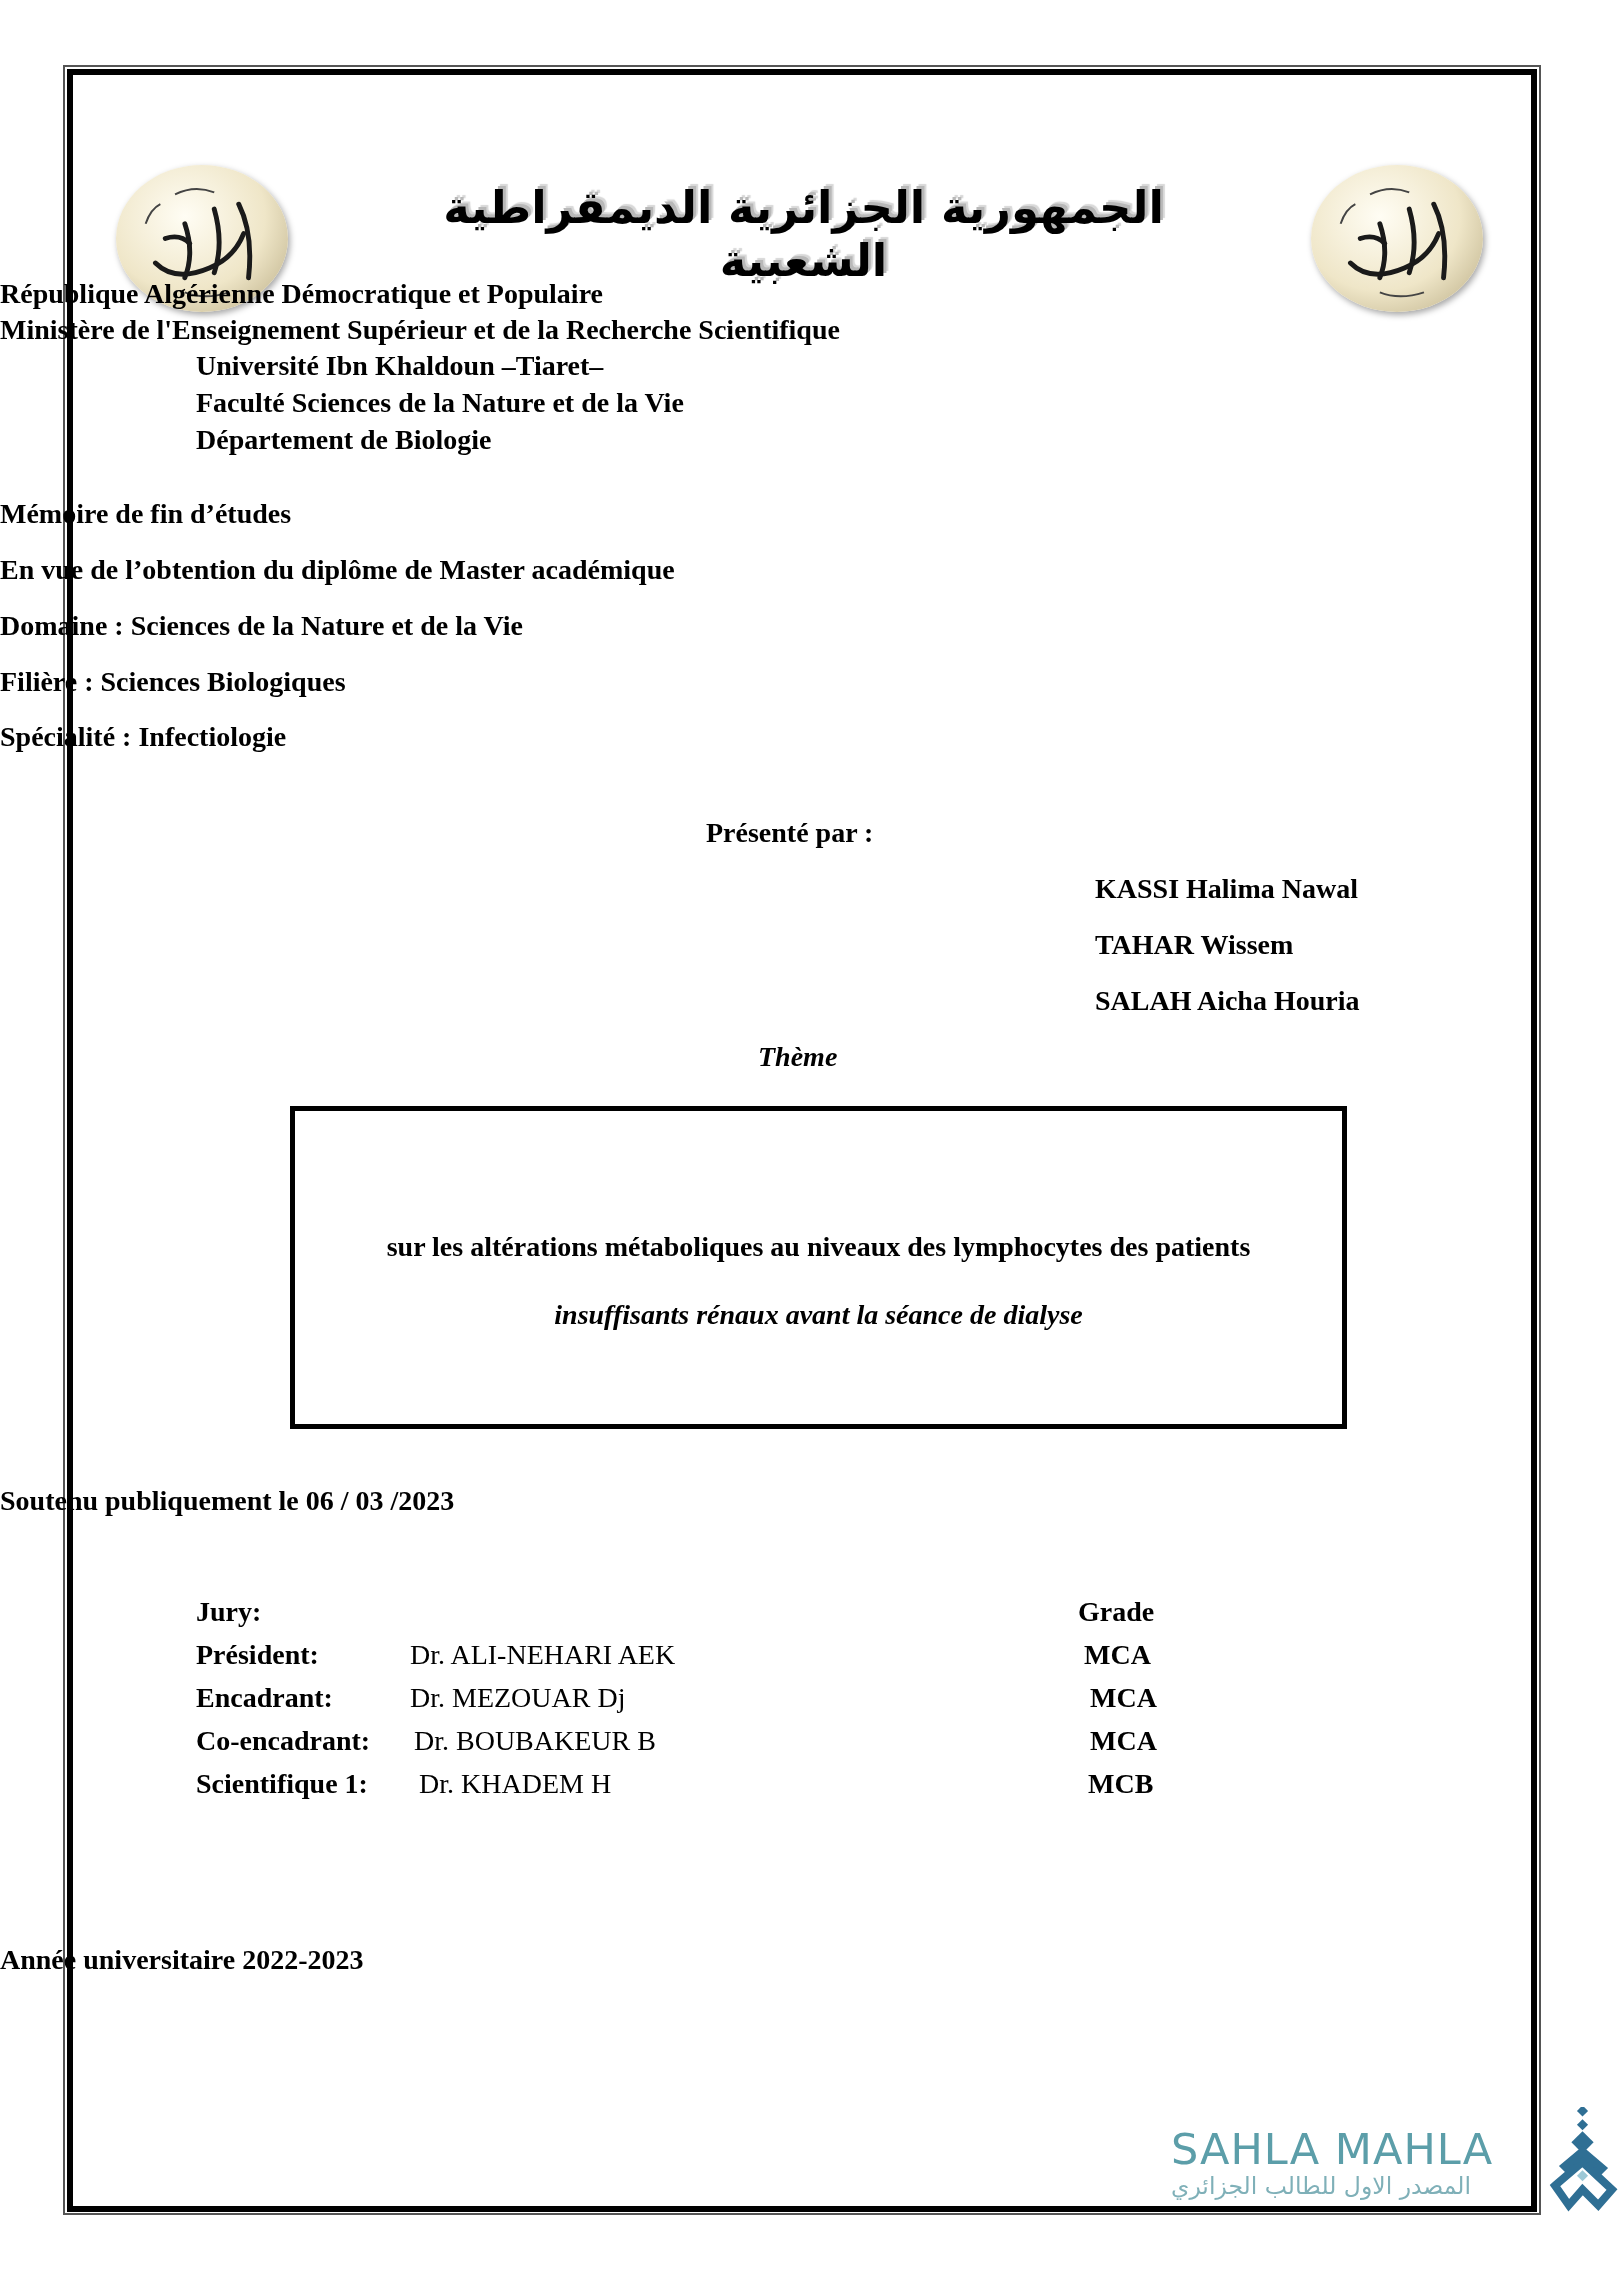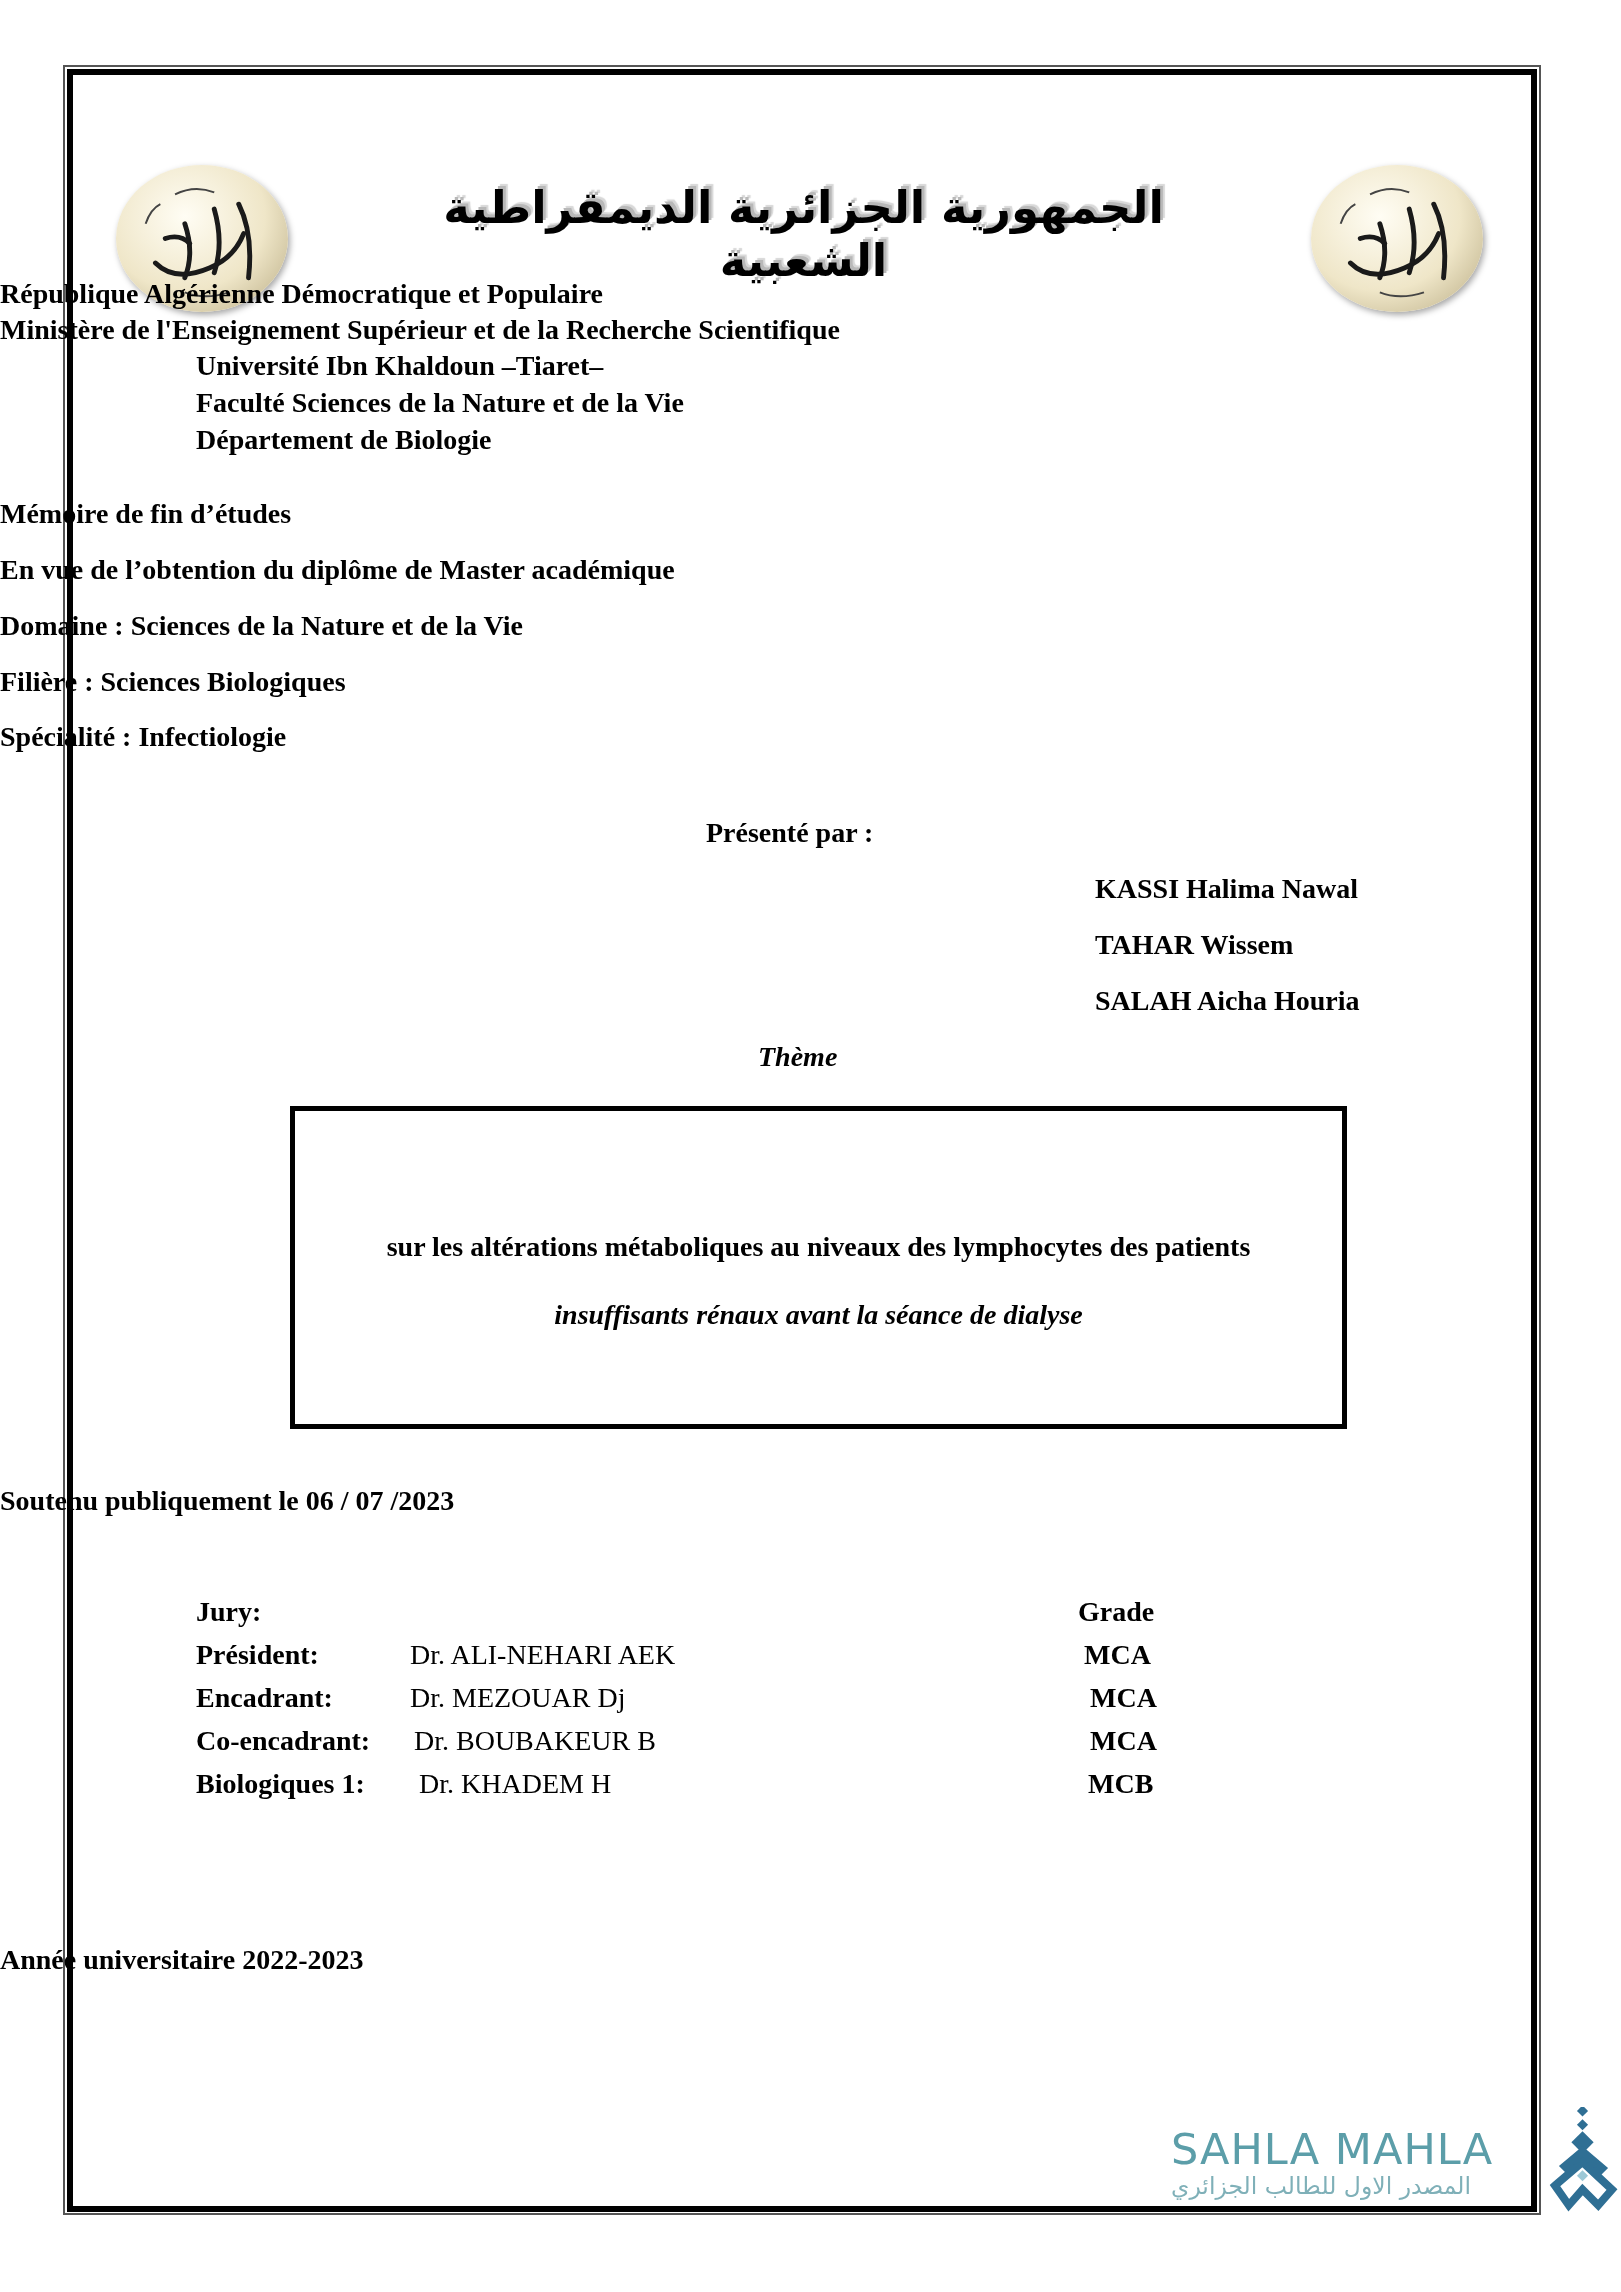--- a/index.html
+++ b/index.html
@@ -93,21 +93,21 @@
 <div class="abs mid-line" style="left:1095px; top:929px;">TAHAR Wissem</div>
 <div class="abs mid-line" style="left:1095px; top:985px;">SALAH Aicha Houria</div>
 
 <div class="abs mid-line" style="left:758px; top:1041px; font-style:italic;">Thème</div>
 
 <div class="title-box">
   <div class="t" style="top:120px;">sur les altérations métaboliques au niveaux des lymphocytes des patients</div>
   <div class="t" style="top:188px;font-style:italic;">insuffisants rénaux avant la séance de dialyse</div>
 </div>
 
-<div class="abs mid-line center" style="left:0; width:1621px; top:1485px;">Soutenu publiquement le 06 / 07 /2023</div>
+<div class="abs mid-line center" style="left:0; width:1621px; top:1485px;">Soutenu publiquement le 06 / 03 /2023</div>
 
 <div class="jury-row" style="top:1596px;">
   <span class="jury-role">Jury:</span>
   <span class="jury-grade" style="left:882px;">Grade</span>
 </div>
 <div class="jury-row" style="top:1639px;">
   <span class="jury-role">Président:</span>
   <span class="jury-name" style="left:214px;">Dr. ALI-NEHARI AEK</span>
   <span class="jury-grade" style="left:888px;">MCA</span>
 </div>
@@ -115,21 +115,21 @@
   <span class="jury-role">Encadrant:</span>
   <span class="jury-name" style="left:214px;">Dr. MEZOUAR Dj</span>
   <span class="jury-grade" style="left:894px;">MCA</span>
 </div>
 <div class="jury-row" style="top:1725px;">
   <span class="jury-role">Co-encadrant:</span>
   <span class="jury-name" style="left:218px;">Dr. BOUBAKEUR B</span>
   <span class="jury-grade" style="left:894px;">MCA</span>
 </div>
 <div class="jury-row" style="top:1768px;">
-  <span class="jury-role">Biologiques 1:</span>
+  <span class="jury-role">Scientifique 1:</span>
   <span class="jury-name" style="left:223px;">Dr. KHADEM H</span>
   <span class="jury-grade" style="left:892px;">MCB</span>
 </div>
 
 <div class="abs mid-line center" style="left:0; width:1621px; top:1944px;">Année universitaire 2022-2023</div>
 
 <div class="sahla">
   <div class="sahla-name">SAHLA MAHLA</div>
   <div class="sahla-sub">المصدر الاول للطالب الجزائري</div>
 </div>

